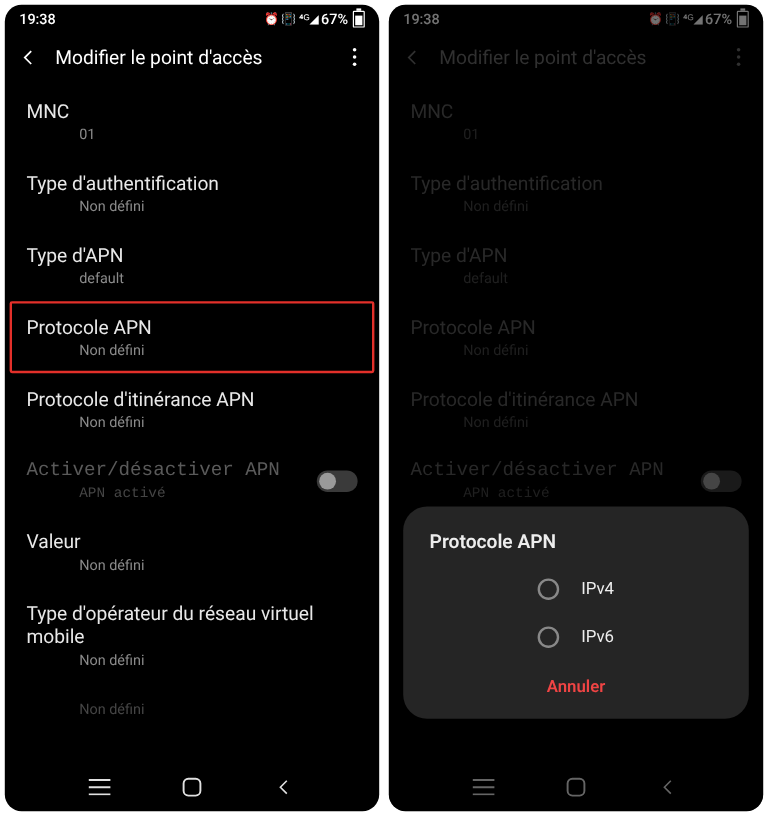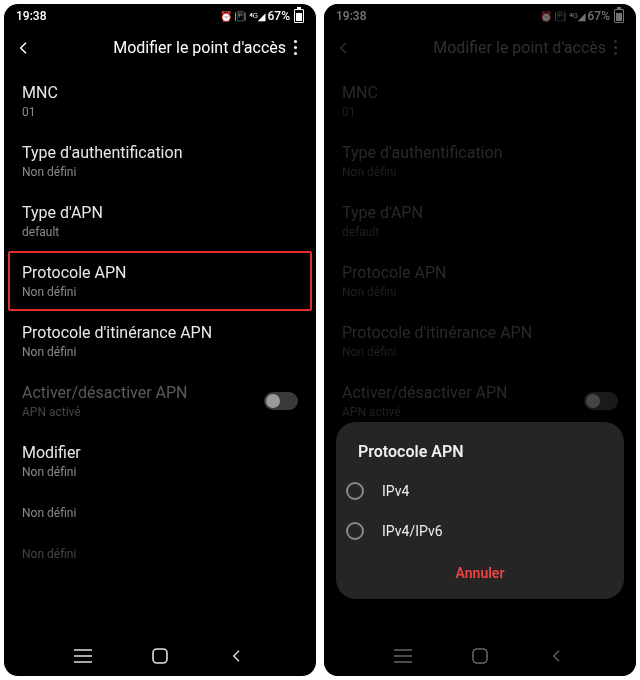--- a/index.html
+++ b/index.html
@@ -35,37 +35,37 @@
   .statusbar .sb-spacer { flex: 1; }
   .statusbar .sb-right { flex: 0 0 auto; display: flex; align-items: center; gap: 2px; }
   .titlebar {
     display: flex;
     align-items: center;
     padding: 10px 12px 14px 12px;
     color: #fff;
   }
   .titlebar.dim { color: #6a6a6a; }
   .back-arrow { width: 20px; display:flex; align-items:center; }
-  .title-text { flex: 1; font-size: 16px; padding-left: 10px; text-align: right; }
+  .title-text { flex: 1; font-size: 16px; padding-left: 10px; }
   .more-dots { width: 18px; display:flex; flex-direction:column; align-items:center; gap:3px; }
   .more-dots .dot { width:3px; height:3px; border-radius:50%; background: currentColor; }
   .content { flex: 1; overflow: hidden; padding: 0 4px; }
   .item {
     padding: 12px 14px;
     border-radius: 2px;
   }
   .item .label { color: #e8e8e8; font-size: 16px; }
-  .item .value { color: #8a8a8a; font-size: 12px; margin-top: 3px; }
+  .item .value { color: #8a8a8a; font-size: 12px; margin-top: 3px; margin-left: 44px; }
   .item.dim .label { color: #5a5a5a; }
   .item.dim .value { color: #454545; }
   .highlight {
     outline: 2.5px solid #e3302a;
     outline-offset: -2px;
   }
-  .toggle-row { position: relative; }
+  .toggle-row { position: relative; font-family: Liberation Mono, monospace; }
   .switch {
     position: absolute;
     right: 14px;
     top: 50%;
     transform: translateY(-50%);
     width: 34px;
     height: 18px;
     background: #3a3a3a;
     border-radius: 10px;
   }
@@ -99,22 +99,23 @@
     top: 418px;
     background: #252525;
     border-radius: 20px;
     padding: 20px 0 8px 0;
     color: #eee;
   }
   .dialog-title { font-size: 16px; font-weight: 600; padding: 0 22px 10px 22px; }
   .radio-row {
     display: flex;
     align-items: center;
-    padding: 11px 10px;
+    padding: 11px 22px;
     gap: 18px;
+    justify-content: center;
   }
   .radio {
     width: 18px;
     height: 18px;
     border: 2px solid #888;
     border-radius: 50%;
   }
   .radio-label { font-size: 14px; }
   .dialog-cancel {
     text-align: center;
@@ -182,24 +183,25 @@
       <div class="value">Non défini</div>
     </div>
     <div class="item dim toggle-row">
       <div class="label">Activer/désactiver APN</div>
       <div class="value">APN activé</div>
       <div class="switch">
           <div class="knob"></div>
         </div>
     </div>
     <div class="item">
-      <div class="label">Modifier</div>
-      <div class="value">Non défini</div>
-    </div>
-    <div class="item">
+      <div class="label">Valeur</div>
+      <div class="value">Non défini</div>
+    </div>
+    <div class="item">
+      <div class="label">Type d'opérateur du réseau virtuel mobile</div>
       <div class="value">Non défini</div>
     </div>
     <div class="item dim">
       <div class="value">Non défini</div>
     </div>
   </div>
 
   <div class="navbar">
     <span class="nav-btn">
       <svg width="20" height="14" viewBox="0 0 20 14" stroke="currentColor" stroke-width="1.6">
@@ -301,17 +303,17 @@
   <div class="overlay"></div>
 
   <div class="dialog">
     <div class="dialog-title">Protocole APN</div>
     <div class="radio-row">
       <span class="radio"></span>
       <span class="radio-label">IPv4</span>
     </div>
     <div class="radio-row">
       <span class="radio"></span>
-      <span class="radio-label">IPv4/IPv6</span>
+      <span class="radio-label">IPv6</span>
     </div>
     <div class="dialog-cancel">Annuler</div>
   </div>
 </div>
 
 </body></html>

